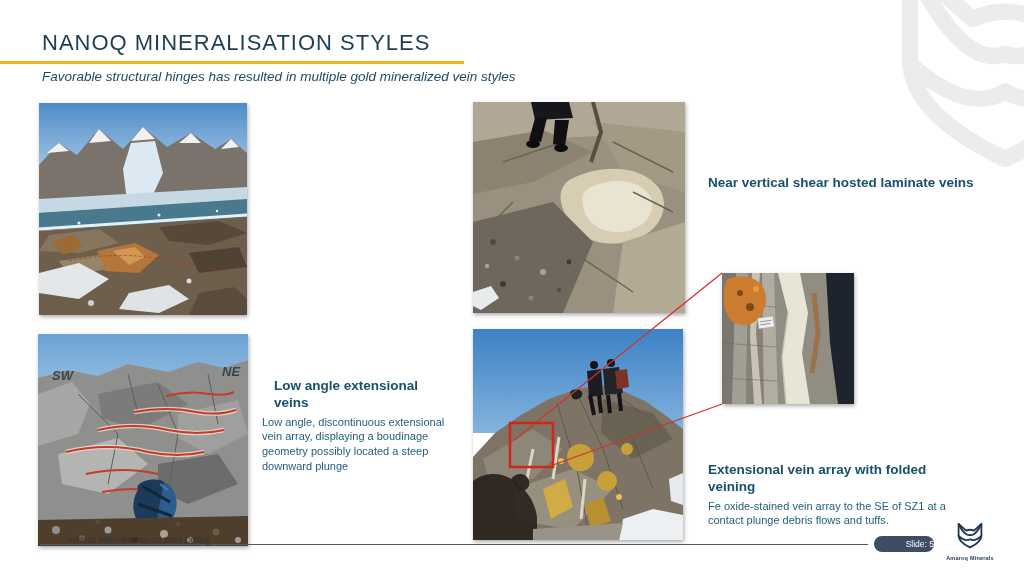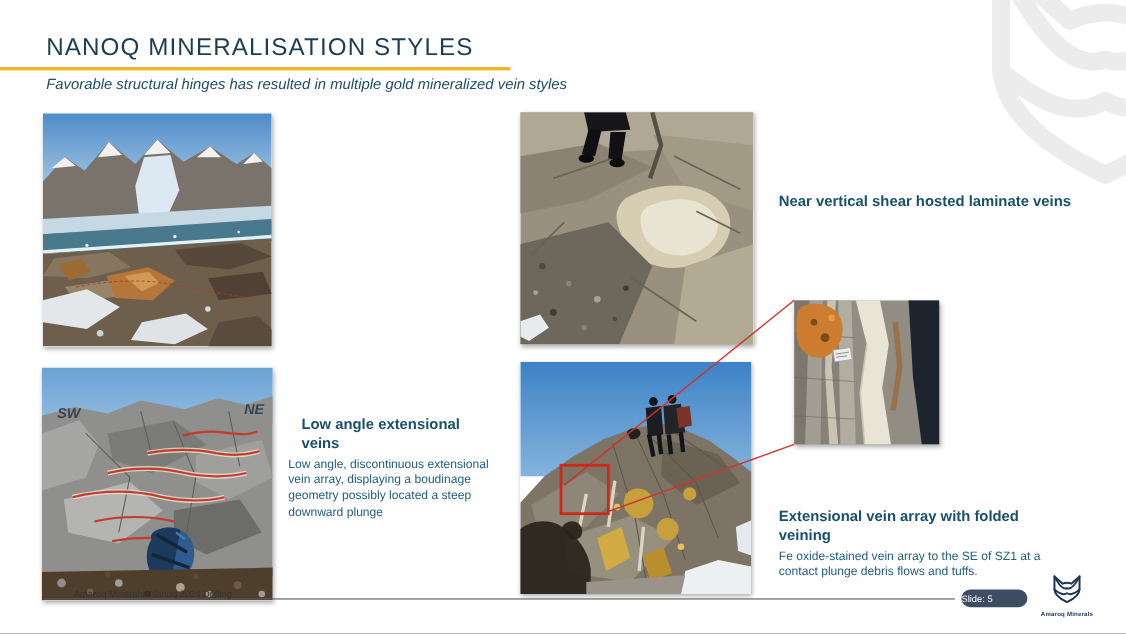--- a/index.html
+++ b/index.html
@@ -42,21 +42,21 @@
   #tb3 h3{width:180px;margin-left:12px;}
   #tb4{left:708px;top:426px;width:276px;margin-top:36px;}
   #tb4 h3{width:258px;}
   
   .overlay{position:absolute;left:0;top:0;z-index:30;pointer-events:none;}
   
   .footer-rule{position:absolute;left:40px;top:544px;width:828px;height:1px;background:#58595B;z-index:3;}
   .footer-text{position:absolute;left:43px;top:535px;font-size:8.5px;color:#333;z-index:3;margin-left:24px;}
   .slide-badge{
     position:absolute;left:874px;top:536px;z-index:3;background:#3E4D63;color:#fff;
-    font-size:8.5px;border-radius:9px;padding:3px 0;width:60px;text-align:left;
+    font-size:8.5px;border-radius:9px;padding:3px 0;width:60px;text-align:right;
   }
   .brand{position:absolute;left:938px;top:522px;width:64px;z-index:3;text-align:center;}
   .brand svg{display:inline-block;}
   .brand-caption{font-size:5.5px;font-weight:bold;color:#24385C;letter-spacing:.2px;margin-top:1px;}
 </style>
 </head>
 <body>
 
 <div class="slide">
 

